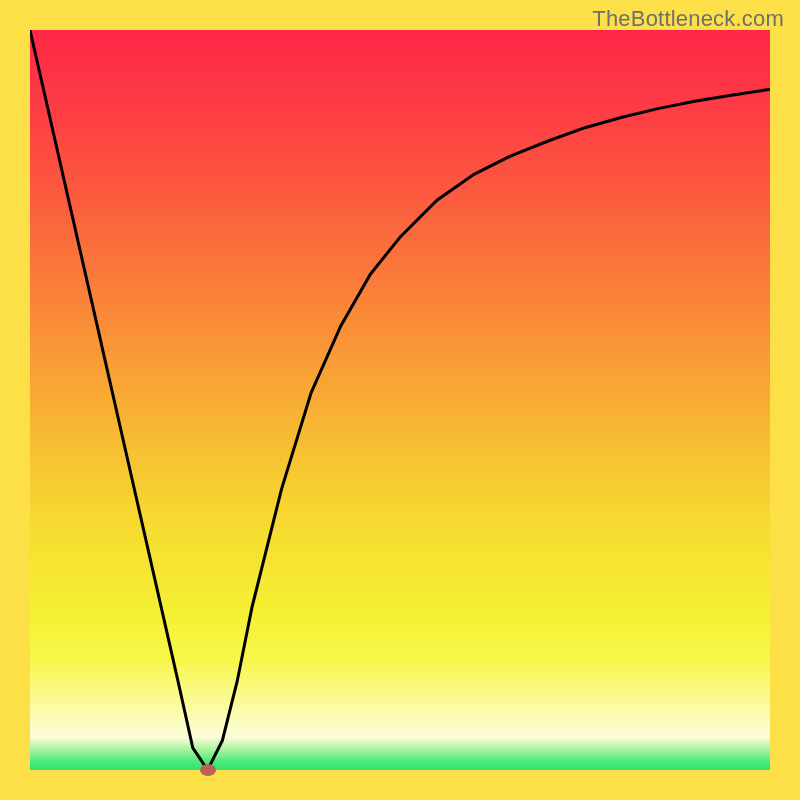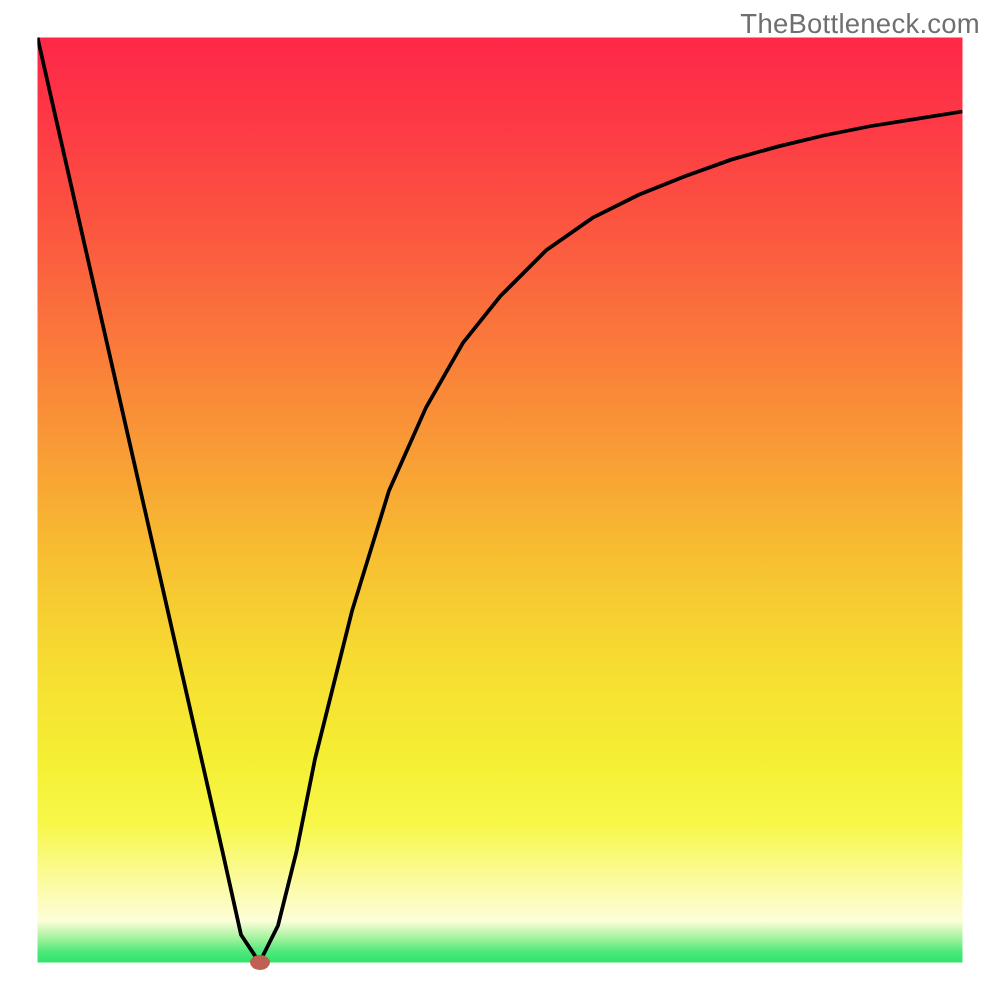--- a/index.html
+++ b/index.html
@@ -8,21 +8,21 @@
     width: 800px;
     height: 800px;
     overflow: hidden;
     background: #000;
     font-family: Arial, Helvetica, sans-serif;
   }
   .chart-wrap {
     position: relative;
     width: 800px;
     height: 800px;
-    background: #ffffff;
+    background: #fde047;
   }
   .plot-area {
     position: absolute;
     left: 30px;
     top: 30px;
     width: 740px;
     height: 740px;
     
     background:
       linear-gradient(

